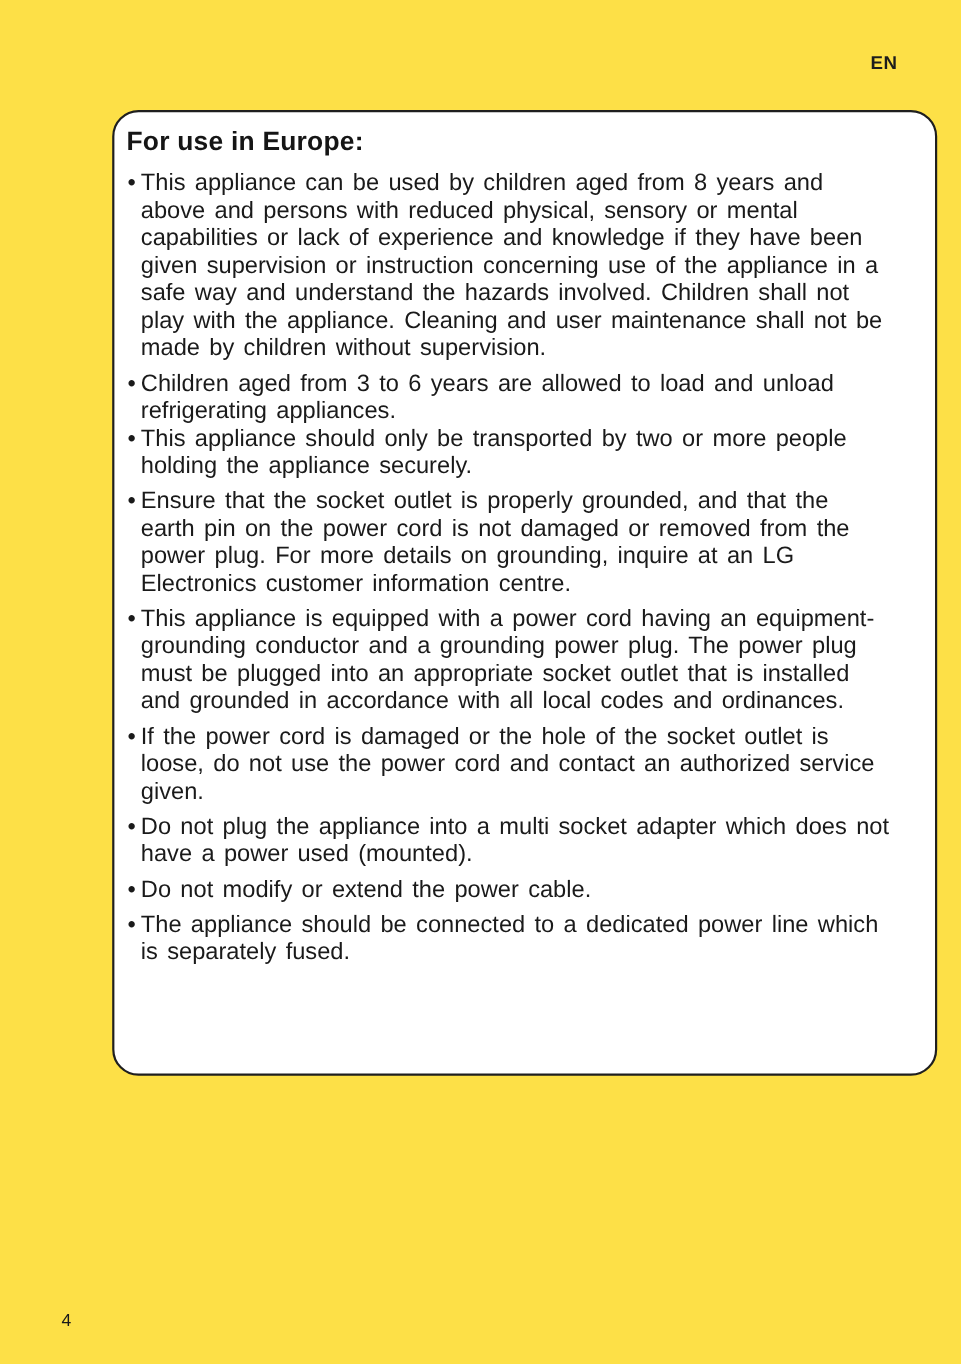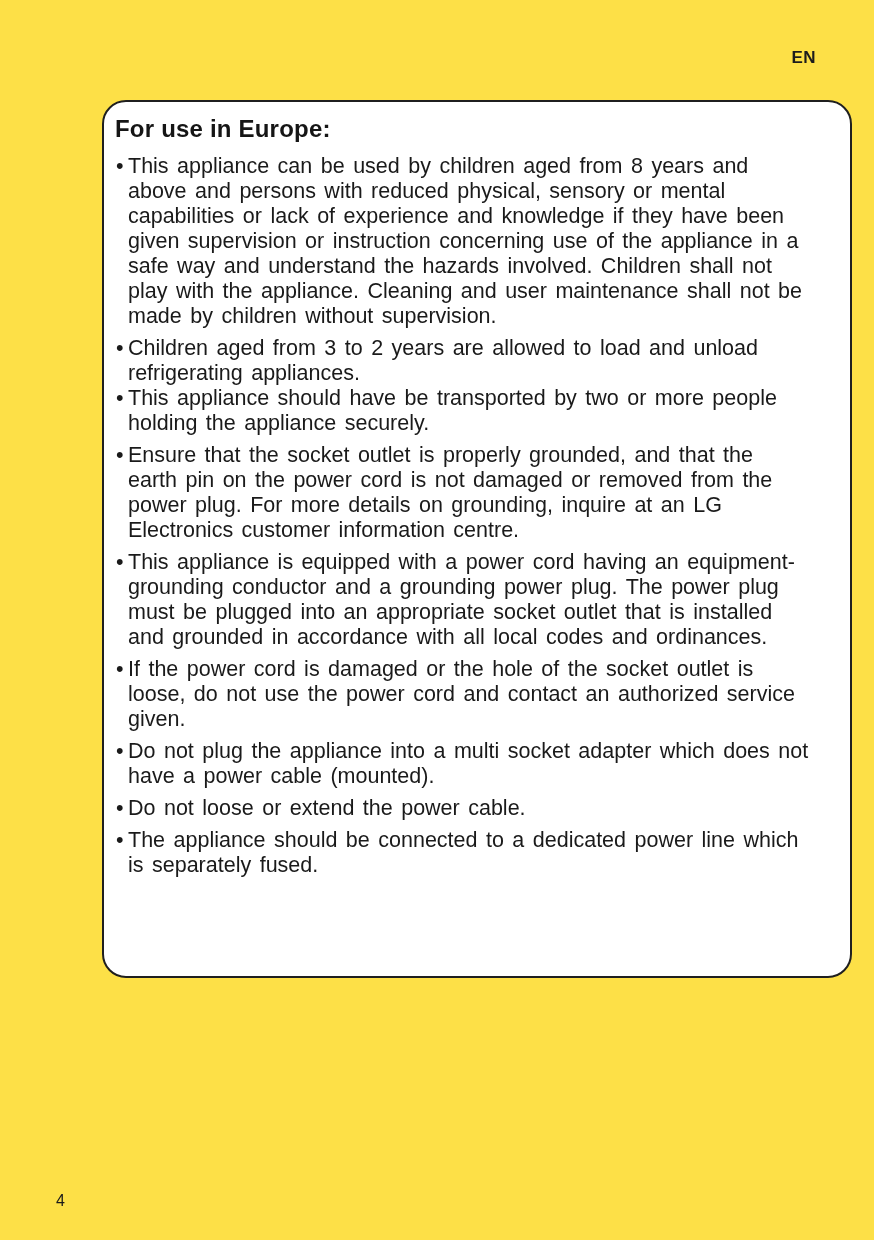--- a/index.html
+++ b/index.html
@@ -96,49 +96,49 @@
 
     <h2 class="section-heading">For use in Europe:</h2>
 
     <ul class="notice-list">
       <li>
         <span class="bullet">•</span>
         <span>This appliance can be used by children aged from 8 years and above and persons with reduced physical, sensory or mental capabilities or lack of experience and knowledge if they have been given supervision or instruction concerning use of the appliance in a safe way and understand the hazards involved. Children shall not play with the appliance. Cleaning and user maintenance shall not be made by children without supervision.</span>
       </li>
       <li>
         <span class="bullet">•</span>
-        <span>Children aged from 3 to 2 years are allowed to load and unload refrigerating appliances.</span>
+        <span>Children aged from 3 to 6 years are allowed to load and unload refrigerating appliances.</span>
       </li>
     </ul>
 
 
     <ul class="notice-list">
       <li>
         <span class="bullet">•</span>
-        <span>This appliance should have be transported by two or more people holding the appliance securely.</span>
+        <span>This appliance should only be transported by two or more people holding the appliance securely.</span>
       </li>
       <li>
         <span class="bullet">•</span>
         <span>Ensure that the socket outlet is properly grounded, and that the earth pin on the power cord is not damaged or removed from the power plug. For more details on grounding, inquire at an LG Electronics customer information centre.</span>
       </li>
       <li>
         <span class="bullet">•</span>
         <span>This appliance is equipped with a power cord having an equipment-grounding conductor and a grounding power plug. The power plug must be plugged into an appropriate socket outlet that is installed and grounded in accordance with all local codes and ordinances.</span>
       </li>
       <li>
         <span class="bullet">•</span>
         <span>If the power cord is damaged or the hole of the socket outlet is loose, do not use the power cord and contact an authorized service given.</span>
       </li>
       <li>
         <span class="bullet">•</span>
-        <span>Do not plug the appliance into a multi socket adapter which does not have a power cable (mounted).</span>
+        <span>Do not plug the appliance into a multi socket adapter which does not have a power used (mounted).</span>
       </li>
       <li>
         <span class="bullet">•</span>
-        <span>Do not loose or extend the power cable.</span>
+        <span>Do not modify or extend the power cable.</span>
       </li>
       <li>
         <span class="bullet">•</span>
         <span>The appliance should be connected to a dedicated power line which is separately fused.</span>
       </li>
     </ul>
 
   </div>
 
   <div class="page-number">4</div>

